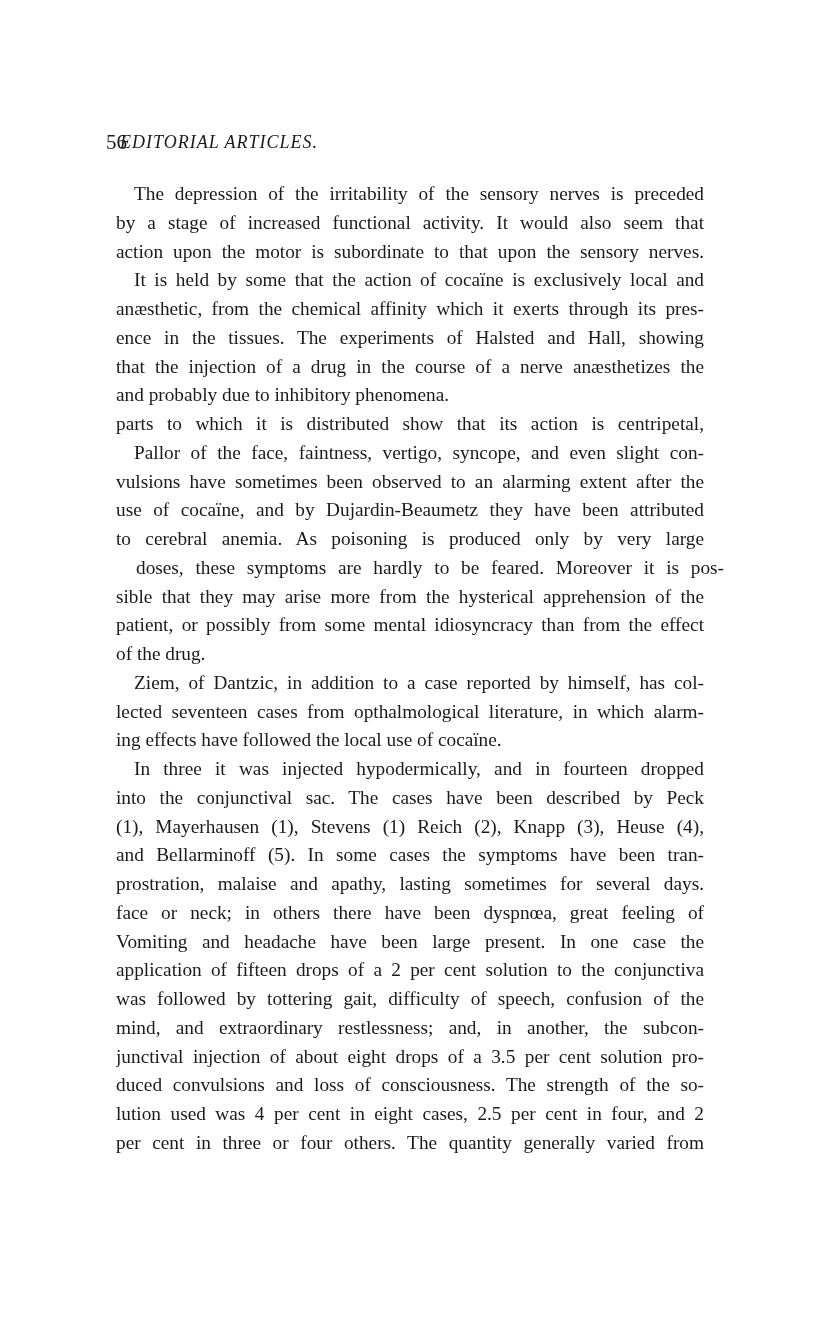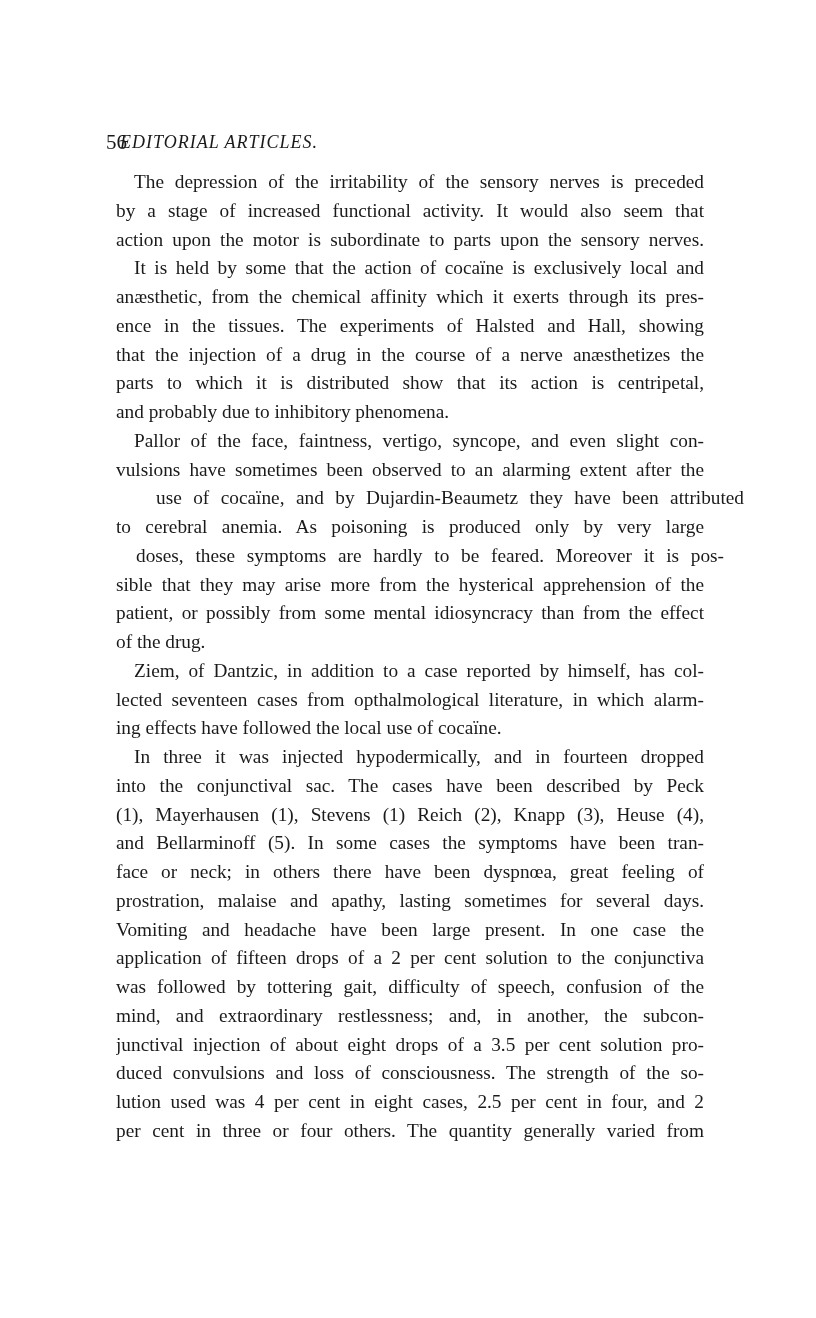--- a/index.html
+++ b/index.html
@@ -43,21 +43,21 @@
       top: 0;
       text-align: left;
       font-style: italic;
       font-size: 18px;
       letter-spacing: 1px;
       line-height: 30px;
       padding-left: 14px;
     }
     .body-text {
       position: absolute;
-      top: 168px;
+      top: 180px;
       left: 116px;
       width: 588px;
     }
     .line {
       display: block;
       font-size: 19.3px;
       line-height: 28.75px;
       height: 28.75px;
       white-space: nowrap;
       text-align: justify;
@@ -79,56 +79,56 @@
   <div class="running-head">
     <span class="page-number">56</span>
     <span class="header-title">EDITORIAL ARTICLES.</span>
   </div>
 
   <div class="body-text">
 
     <div class="para">
       <span class="line" style="padding-left: 18px; box-sizing: border-box; white-space: normal; width: 588px; overflow: hidden;"><span style="display:inline-block;width:0"></span><span>The depression of the irritability of the sensory nerves is preceded</span></span>
       <span class="line" style="white-space: normal; width: 588px; box-sizing: border-box; overflow: hidden;">by a stage of increased functional activity.  It would also seem that</span>
-      <span class="line" style="white-space: normal; width: 588px; box-sizing: border-box; overflow: hidden;">action upon the motor is subordinate to parts upon the sensory nerves.</span>
+      <span class="line" style="white-space: normal; width: 588px; box-sizing: border-box; overflow: hidden;">action upon the motor is subordinate to that upon the sensory nerves.</span>
     </div>
 
     <div class="para">
       <span class="line" style="padding-left: 18px; box-sizing: border-box; white-space: normal; width: 588px; overflow: hidden;">It is held by some that the action of cocaïne is exclusively local and</span>
       <span class="line" style="white-space: normal; width: 588px; box-sizing: border-box; overflow: hidden;">anæsthetic, from the chemical affinity which it exerts through its pres-</span>
       <span class="line" style="white-space: normal; width: 588px; box-sizing: border-box; overflow: hidden;">ence in the tissues.  The experiments of Halsted and Hall, showing</span>
       <span class="line" style="white-space: normal; width: 588px; box-sizing: border-box; overflow: hidden;">that the injection of a drug in the course of a nerve anæsthetizes the</span>
+      <span class="line last" style="white-space: normal; width: 588px; box-sizing: border-box; overflow: hidden;">and probably due to inhibitory phenomena.</span>
       <span class="line" style="white-space: normal; width: 588px; box-sizing: border-box; overflow: hidden;">parts to which it is distributed show that its action is centripetal,</span>
-      <span class="line last" style="white-space: normal; width: 588px; box-sizing: border-box; overflow: hidden;">and probably due to inhibitory phenomena.</span>
     </div>
 
     <div class="para">
       <span class="line" style="padding-left: 18px; box-sizing: border-box; white-space: normal; width: 588px; overflow: hidden;">Pallor of the face, faintness, vertigo, syncope, and even slight con-</span>
       <span class="line" style="white-space: normal; width: 588px; box-sizing: border-box; overflow: hidden;">vulsions have sometimes been observed to an alarming extent after the</span>
-      <span class="line" style="white-space: normal; width: 588px; box-sizing: border-box; overflow: hidden; margin-left: 40px;">use of cocaïne, and by Dujardin-Beaumetz they have been attributed</span>
+      <span class="line" style="white-space: normal; width: 588px; box-sizing: border-box; overflow: hidden;">use of cocaïne, and by Dujardin-Beaumetz they have been attributed</span>
       <span class="line" style="white-space: normal; width: 588px; box-sizing: border-box; overflow: hidden;">to cerebral anemia.  As poisoning is produced only by very large</span>
       <span class="line" style="white-space: normal; width: 588px; box-sizing: border-box; overflow: hidden; margin-left: 20px;">doses, these symptoms are hardly to be feared.  Moreover it is pos-</span>
       <span class="line" style="white-space: normal; width: 588px; box-sizing: border-box; overflow: hidden;">sible that they may arise more from the hysterical apprehension of the</span>
       <span class="line" style="white-space: normal; width: 588px; box-sizing: border-box; overflow: hidden;">patient, or possibly from some mental idiosyncracy than from the effect</span>
       <span class="line last" style="white-space: normal; width: 588px; box-sizing: border-box; overflow: hidden;">of the drug.</span>
     </div>
 
     <div class="para">
       <span class="line" style="padding-left: 18px; box-sizing: border-box; white-space: normal; width: 588px; overflow: hidden;">Ziem, of Dantzic, in addition to a case reported by himself, has col-</span>
       <span class="line" style="white-space: normal; width: 588px; box-sizing: border-box; overflow: hidden;">lected seventeen cases from opthalmological literature, in which alarm-</span>
       <span class="line last" style="white-space: normal; width: 588px; box-sizing: border-box; overflow: hidden;">ing effects have followed the local use of cocaïne.</span>
     </div>
 
     <div class="para">
       <span class="line" style="padding-left: 18px; box-sizing: border-box; white-space: normal; width: 588px; overflow: hidden;">In three it was injected hypodermically, and in fourteen dropped</span>
       <span class="line" style="white-space: normal; width: 588px; box-sizing: border-box; overflow: hidden;">into the conjunctival sac.  The cases have been described by Peck</span>
       <span class="line" style="white-space: normal; width: 588px; box-sizing: border-box; overflow: hidden;">(1), Mayerhausen (1), Stevens (1) Reich (2), Knapp (3), Heuse (4),</span>
       <span class="line" style="white-space: normal; width: 588px; box-sizing: border-box; overflow: hidden;">and Bellarminoff (5).  In some cases the symptoms have been tran-</span>
+      <span class="line" style="white-space: normal; width: 588px; box-sizing: border-box; overflow: hidden;">prostration, malaise and apathy, lasting sometimes for several days.</span>
       <span class="line" style="white-space: normal; width: 588px; box-sizing: border-box; overflow: hidden;">face or neck; in others there have been dyspnœa, great feeling of</span>
-      <span class="line" style="white-space: normal; width: 588px; box-sizing: border-box; overflow: hidden;">prostration, malaise and apathy, lasting sometimes for several days.</span>
       <span class="line" style="white-space: normal; width: 588px; box-sizing: border-box; overflow: hidden;">Vomiting and headache have been large present.  In one case the</span>
       <span class="line" style="white-space: normal; width: 588px; box-sizing: border-box; overflow: hidden;">application of fifteen drops of a 2 per cent solution to the conjunctiva</span>
       <span class="line" style="white-space: normal; width: 588px; box-sizing: border-box; overflow: hidden;">was followed by tottering gait, difficulty of speech, confusion of the</span>
       <span class="line" style="white-space: normal; width: 588px; box-sizing: border-box; overflow: hidden;">mind, and extraordinary restlessness; and, in another, the subcon-</span>
       <span class="line" style="white-space: normal; width: 588px; box-sizing: border-box; overflow: hidden;">junctival injection of about eight drops of a 3.5 per cent solution pro-</span>
       <span class="line" style="white-space: normal; width: 588px; box-sizing: border-box; overflow: hidden;">duced convulsions and loss of consciousness.  The strength of the so-</span>
       <span class="line" style="white-space: normal; width: 588px; box-sizing: border-box; overflow: hidden;">lution used was 4 per cent in eight cases, 2.5 per cent in four, and 2</span>
       <span class="line" style="white-space: normal; width: 588px; box-sizing: border-box; overflow: hidden;">per cent in three or four others.  The quantity generally varied from</span>
     </div>
 

